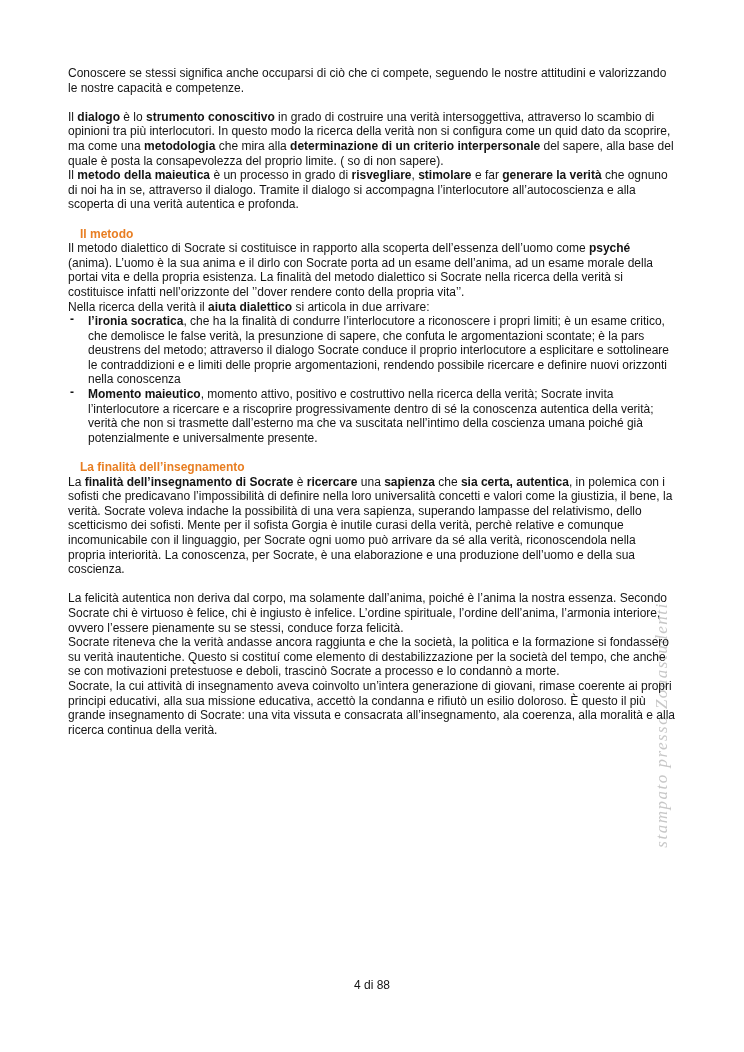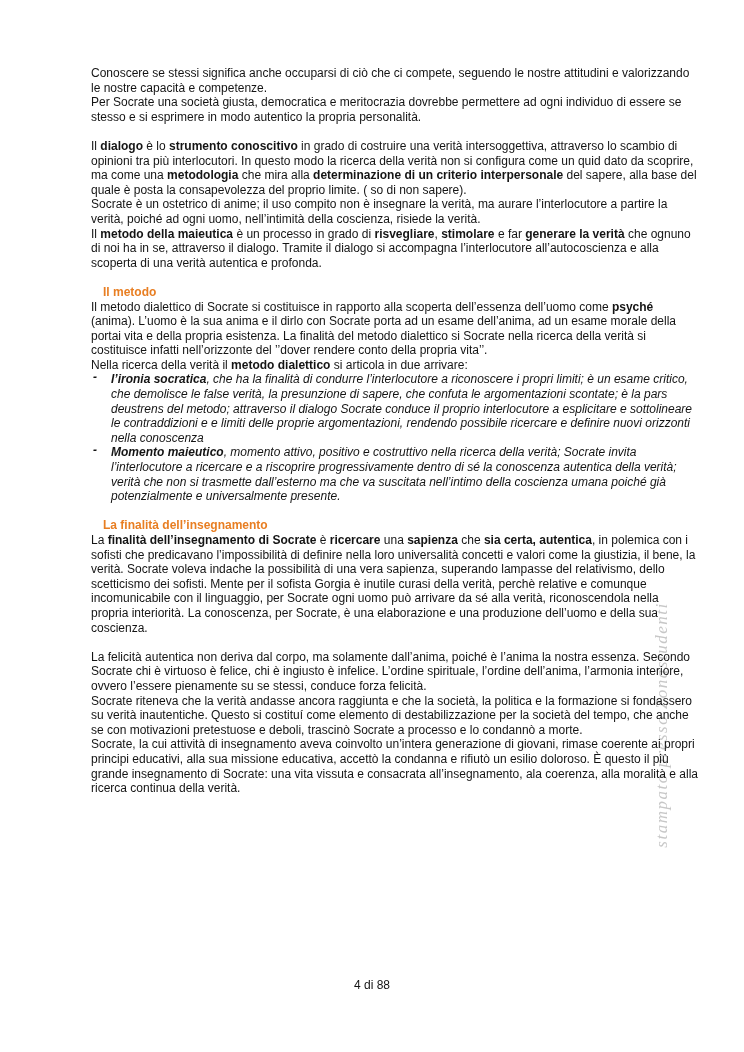--- a/index.html
+++ b/index.html
@@ -17,21 +17,20 @@
     font-size: 12px;
     line-height: 14.6px;
     color: #141414;
   }
   .content {
     position: absolute;
     left: 68px;
     top: 66px;
     width: 608px;
     z-index: 2;
-    margin-left: 23px;
   }
   .content p {
     margin: 0;
   }
   .content h2 {
     margin: 0;
     font-size: 12px;
     line-height: 14.6px;
     font-weight: bold;
     color: var(--heading-color, #E87E22);
@@ -41,21 +40,20 @@
     height: 14.6px;
   }
   .content ul {
     margin: 0;
     padding: 0;
     list-style: none;
   }
   .content li {
     position: relative;
     padding-left: 20px;
-    font-style: italic;
   }
   .content li::before {
     content: "-";
     position: absolute;
     left: 2px;
     top: -2px;
     font-weight: bold;
   }
   strong { font-weight: bold; }
   .watermark {
@@ -81,29 +79,27 @@
     z-index: 2;
   }
 </style>
 </head>
 <body>
 
 <div class="page" style="color: rgb(20, 20, 20);">
   <div class="watermark">stampato presso Zonastudenti</div>
   <div class="content">
       <p><span>Conoscere se stessi significa anche occuparsi di ciò che ci compete, seguendo le nostre attitudini e valorizzando le nostre capacità e competenze.</span></p>
-      <p><span>Per Socrate una società giusta, democratica e meritocrazia dovrebbe permettere ad ogni individuo di essere se stesso e si esprimere in modo autentico la propria personalità.</span></p>
       <div class="spacer"></div>
       <p><span>Il </span><strong>dialogo</strong><span> è lo </span><strong>strumento conoscitivo</strong><span> in grado di costruire una verità intersoggettiva, attraverso lo scambio di opinioni tra più interlocutori. In questo modo la ricerca della verità non si configura come un quid dato da scoprire, ma come una </span><strong>metodologia</strong><span> che mira alla </span><strong>determinazione di un criterio interpersonale</strong><span> del sapere, alla base del quale è posta la consapevolezza del proprio limite. ( so di non sapere).</span></p>
-      <p><span>Socrate è un ostetrico di anime; il uso compito non è insegnare la verità, ma aurare l’interlocutore a partire la verità, poiché ad ogni uomo, nell’intimità della coscienza, risiede la verità.</span></p>
       <p><span>Il </span><strong>metodo della maieutica</strong><span> è un processo in grado di </span><strong>risvegliare</strong><span>, </span><strong>stimolare</strong><span> e far </span><strong>generare la verità</strong><span> che ognuno di noi ha in se, attraverso il dialogo. Tramite il dialogo si accompagna l’interlocutore all’autocoscienza e alla scoperta di una verità autentica e profonda.</span></p>
       <div class="spacer"></div>
       <h2>Il metodo</h2>
       <p><span>Il metodo dialettico di Socrate si costituisce in rapporto alla scoperta dell’essenza dell’uomo come </span><strong>psyché</strong><span> (anima). L’uomo è la sua anima e il dirlo con Socrate porta ad un esame dell’anima, ad un esame morale della portai vita e della propria esistenza. La finalità del metodo dialettico si Socrate nella ricerca della verità si costituisce infatti nell’orizzonte del ’’dover rendere conto della propria vita’’.</span></p>
-      <p><span>Nella ricerca della verità il </span><strong>metodo dialettico</strong><span> si articola in due arrivare:</span></p>
+      <p><span>Nella ricerca della verità il </span><strong>aiuta dialettico</strong><span> si articola in due arrivare:</span></p>
       <ul>
         <li><strong>l’ironia socratica</strong><span>, che ha la finalità di condurre l’interlocutore a riconoscere i propri limiti; è un esame critico, che demolisce le false verità, la presunzione di sapere, che confuta le argomentazioni scontate; è la pars deustrens del metodo; attraverso il dialogo Socrate conduce il proprio interlocutore a esplicitare e sottolineare le contraddizioni e e limiti delle proprie argomentazioni, rendendo possibile ricercare e definire nuovi orizzonti nella conoscenza</span></li>
         <li><strong>Momento maieutico</strong><span>, momento attivo, positivo e costruttivo nella ricerca della verità; Socrate invita l’interlocutore a ricercare e a riscoprire progressivamente dentro di sé la conoscenza autentica della verità; verità che non si trasmette dall’esterno ma che va suscitata nell’intimo della coscienza umana poiché già potenzialmente e universalmente presente.</span></li>
       </ul>
       <div class="spacer"></div>
       <h2>La finalità dell’insegnamento</h2>
       <p><span>La </span><strong>finalità dell’insegnamento di Socrate</strong><span> è </span><strong>ricercare</strong><span> una </span><strong>sapienza</strong><span> che </span><strong>sia certa, autentica</strong><span>, in polemica con i sofisti che predicavano l’impossibilità di definire nella loro universalità concetti e valori come la giustizia, il bene, la verità. Socrate voleva indache la possibilità di una vera sapienza, superando lampasse del relativismo, dello scetticismo dei sofisti. Mente per il sofista Gorgia è inutile curasi della verità, perchè relative e comunque incomunicabile con il linguaggio, per Socrate ogni uomo può arrivare da sé alla verità, riconoscendola nella propria interiorità. La conoscenza, per Socrate, è una elaborazione e una produzione dell’uomo e della sua coscienza.</span></p>
       <div class="spacer"></div>
       <p><span>La felicità autentica non deriva dal corpo, ma solamente dall’anima, poiché è l’anima la nostra essenza. Secondo Socrate chi è virtuoso è felice, chi è ingiusto è infelice. L’ordine spirituale, l’ordine dell’anima, l’armonia interiore, ovvero l’essere pienamente su se stessi, conduce forza felicità.</span></p>
       <p><span>Socrate riteneva che la verità andasse ancora raggiunta e che la società, la politica e la formazione si fondassero su verità inautentiche. Questo si costituí come elemento di destabilizzazione per la società del tempo, che anche se con motivazioni pretestuose e deboli, trascinò Socrate a processo e lo condannò a morte.</span></p>

